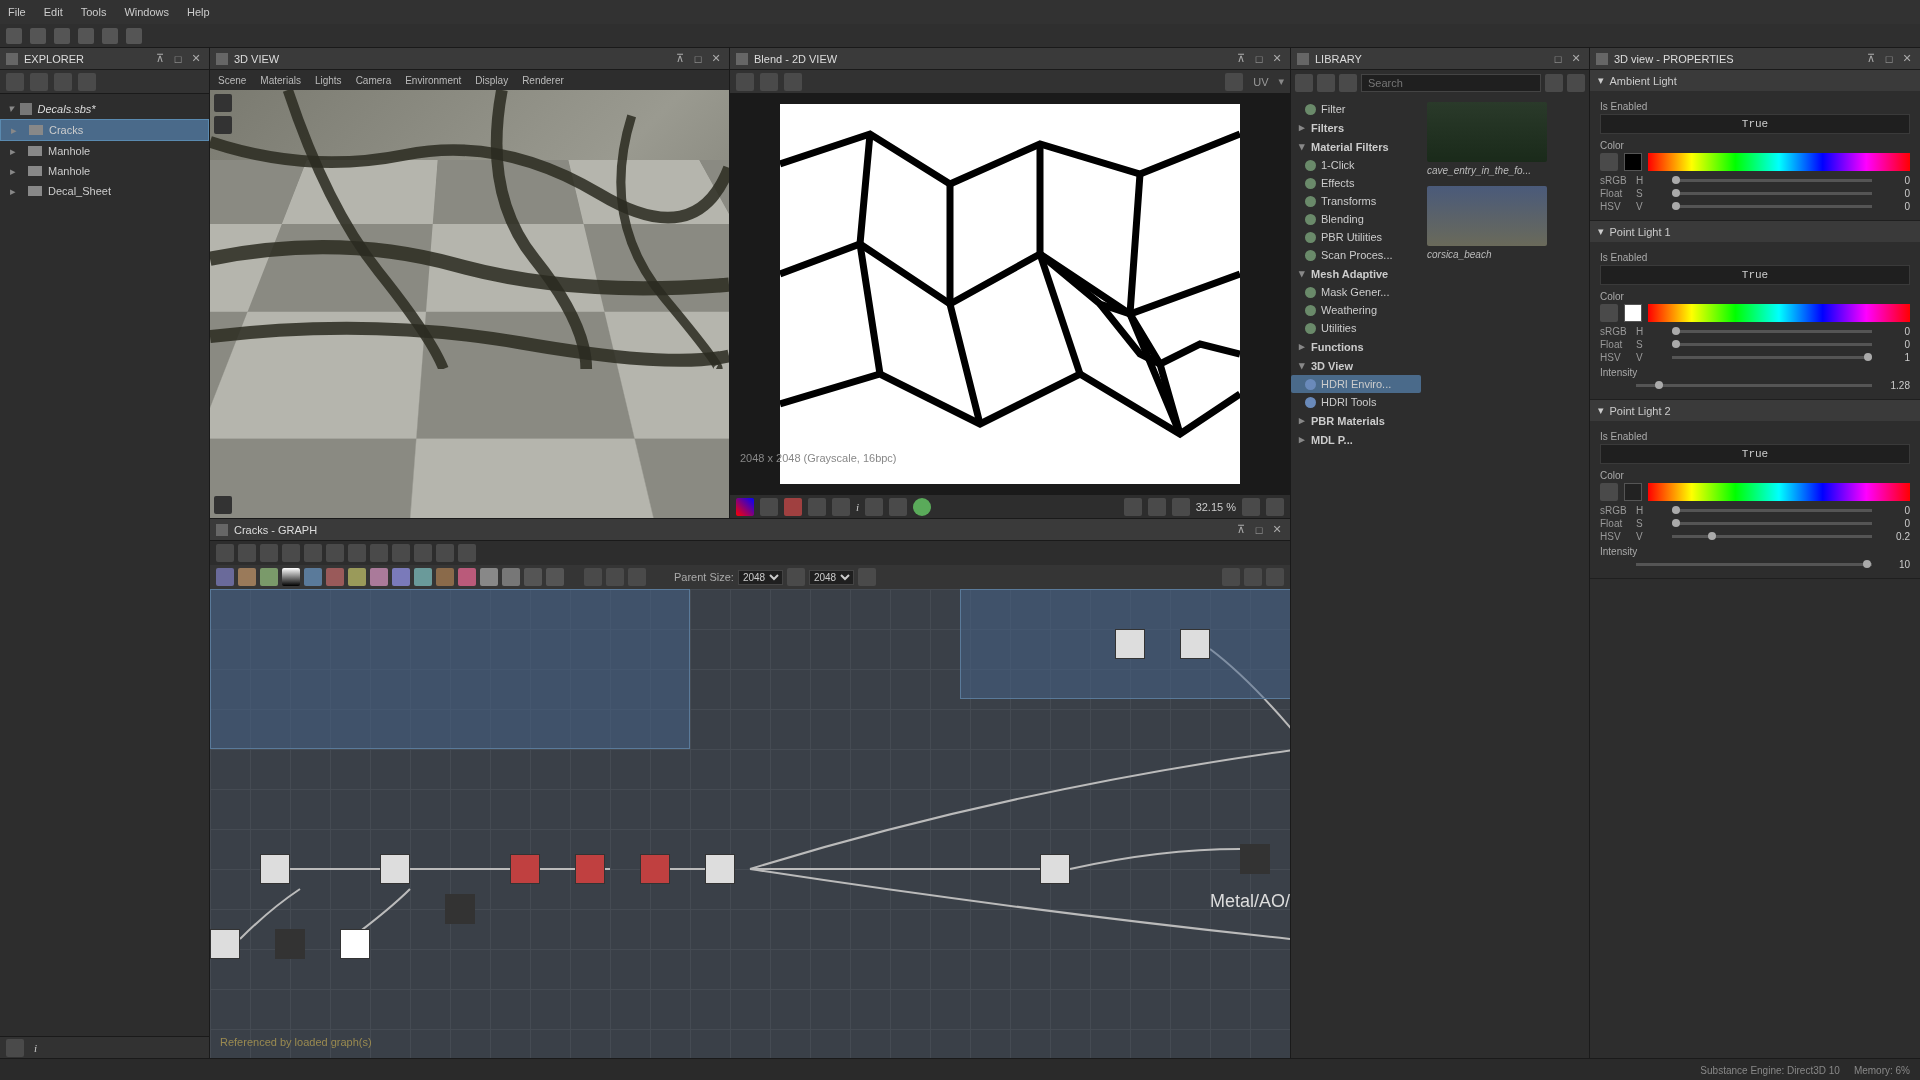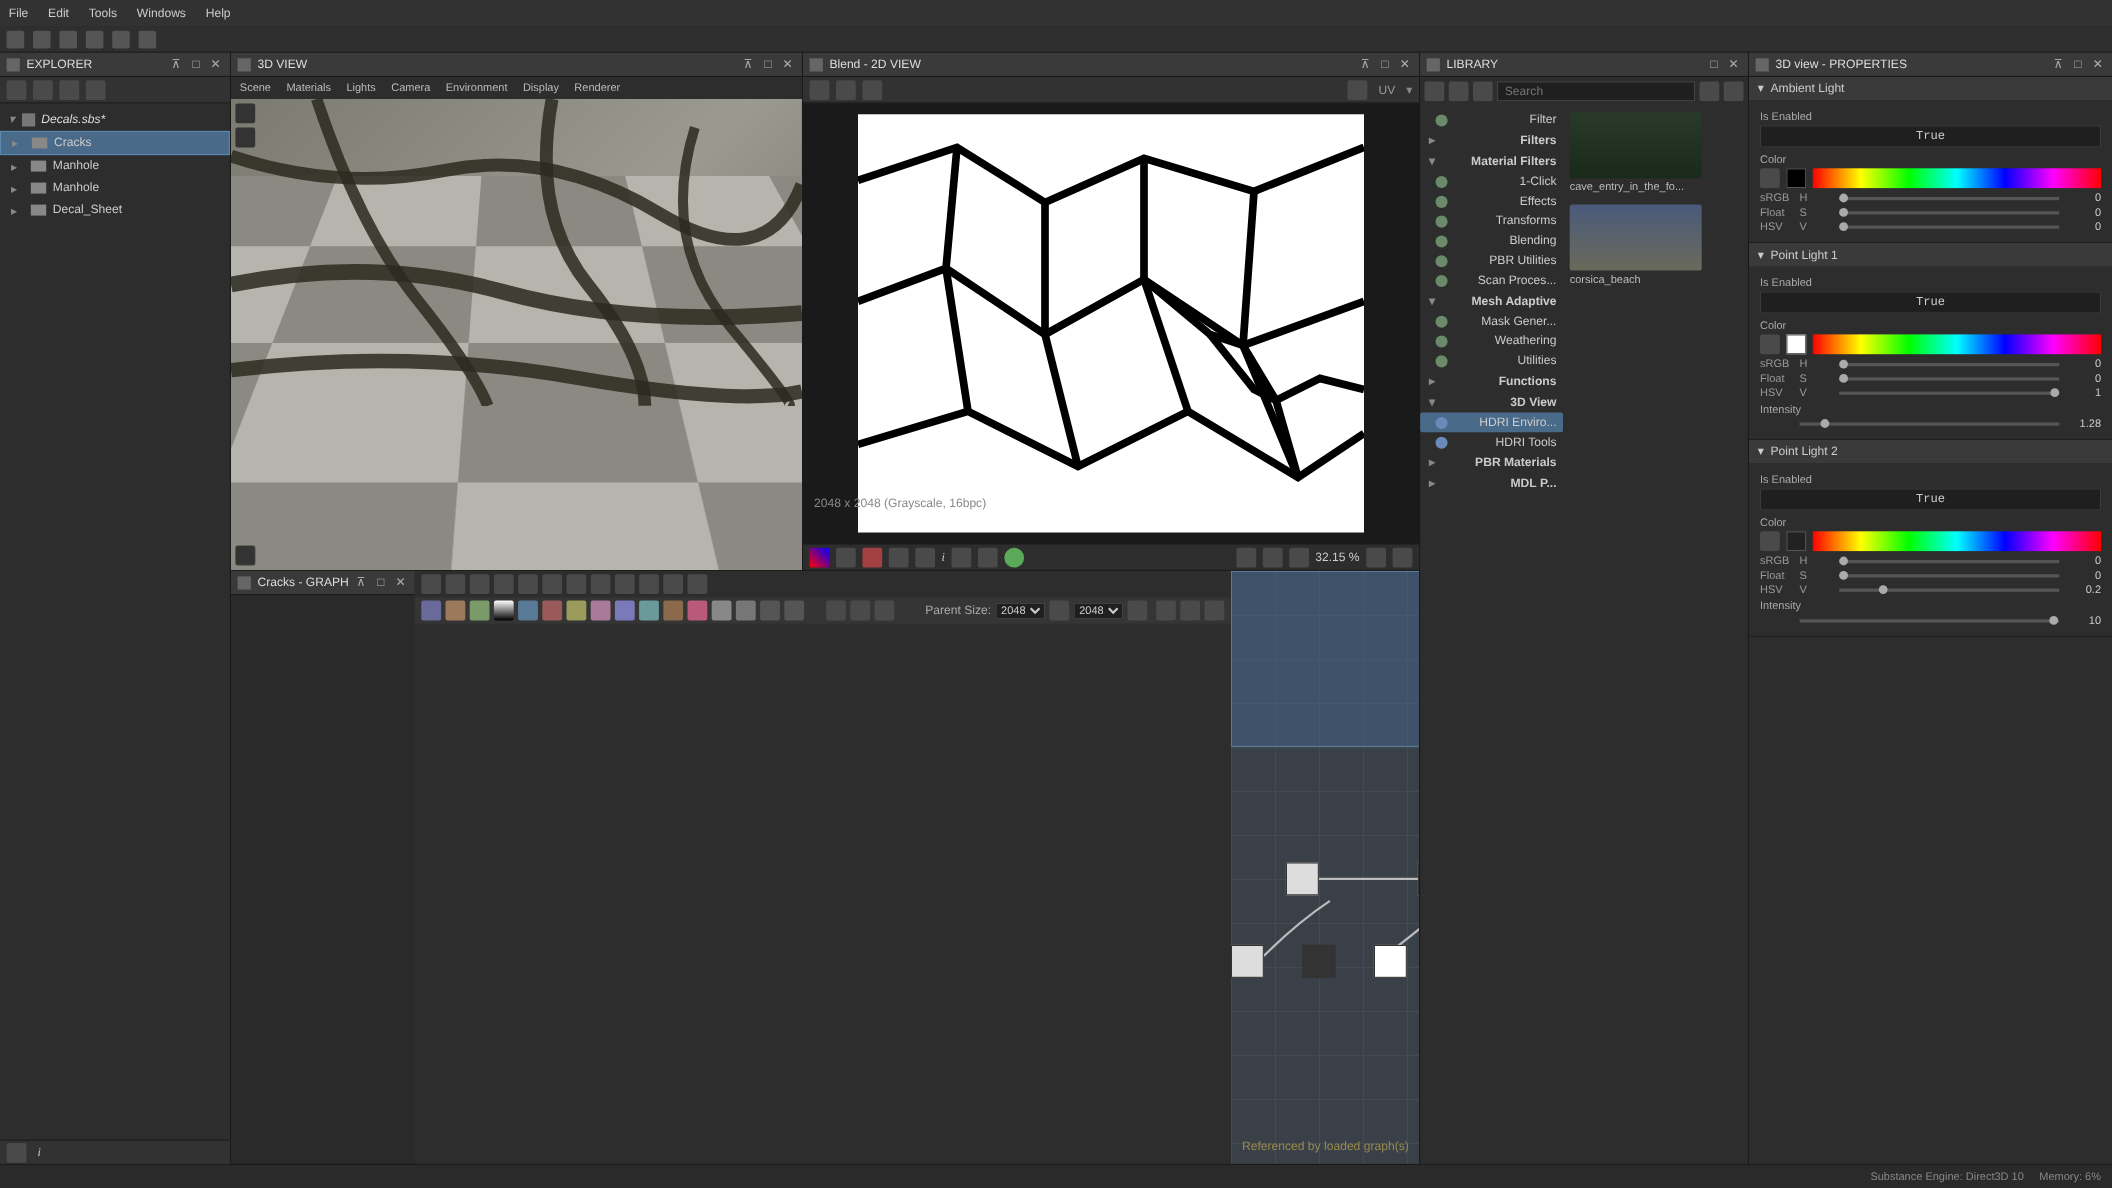--- a/index.html
+++ b/index.html
@@ -47,48 +47,48 @@
 .viewport-side-footer { position: absolute; bottom: 4px; left: 4px; }
 
 .view-2d { width: 560px; display: flex; flex-direction: column; }
 .viewport-2d { flex: 1; background: #1a1a1a; position: relative; display: flex; align-items: center; justify-content: center; overflow: hidden; }
 .voronoi { background: #fff; width: 460px; height: 380px; }
 .img-info { position: absolute; bottom: 30px; left: 10px; color: #888; font-size: 11px; }
 .view-2d-footer { height: 24px; background: #2d2d2d; display: flex; align-items: center; padding: 0 6px; gap: 6px; border-top: 1px solid #1a1a1a; }
 .view-2d-footer .spacer { flex: 1; }
 
 
-.graph-panel { flex: 1; display: flex; flex-direction: row; border-top: 1px solid #1a1a1a; }
+.graph-panel { flex: 1; display: flex; flex-direction: column; border-top: 1px solid #1a1a1a; }
 .graph-toolbar { background: #2d2d2d; display: flex; flex-direction: column; }
 .graph-tools-row { height: 24px; display: flex; align-items: center; padding: 0 6px; gap: 4px; }
 .graph-canvas { flex: 1; background: #3a4048; background-image:
   linear-gradient(#454b53 1px, transparent 1px),
   linear-gradient(90deg, #454b53 1px, transparent 1px);
   background-size: 40px 40px; position: relative; overflow: hidden; }
 .node { position: absolute; width: 30px; height: 30px; background: #ddd; border: 1px solid #333; }
 .node.dark { background: #333; }
 .node-frame { position: absolute; background: rgba(70,100,140,0.5); border: 1px solid #5a7a9a; }
 .node-label { position: absolute; color: #ddd; font-size: 18px; }
 .graph-hint { position: absolute; bottom: 10px; left: 10px; color: #9a8a50; font-size: 11px; }
 .wire { stroke: #bbb; stroke-width: 2; fill: none; }
 
 
 .library { width: 300px; background: #2d2d2d; display: flex; flex-direction: column; border-left: 1px solid #1a1a1a; border-right: 1px solid #1a1a1a; }
 .library-body { flex: 1; display: flex; }
 .library-tree { width: 130px; overflow: auto; font-size: 11px; padding: 4px 0; }
-.lib-item { padding: 3px 6px 3px 14px; cursor: pointer; display: flex; align-items: center; gap: 5px; color: #ccc; justify-content: space-between; }
+.lib-item { padding: 3px 6px 3px 14px; cursor: pointer; display: flex; align-items: center; gap: 5px; color: #ccc; }
 .lib-item.bold { font-weight: bold; padding-left: 8px; }
 .lib-item.selected { background: #4a6a8a; border-radius: 2px; }
 .lib-item .caret { width: 7px; color: #888; }
 .lib-item .li-icon { width: 11px; height: 11px; border-radius: 50%; background: #6a8a6a; flex-shrink: 0; }
 .library-thumbs { flex: 1; padding: 6px; overflow: auto; }
 .thumb { width: 120px; margin-bottom: 10px; }
 .thumb-img { width: 120px; height: 60px; background: linear-gradient(#6a7a5a, #3a4a3a); border-radius: 2px; }
 .thumb-img.selected { outline: 2px solid #5a8ab0; }
-.thumb-label { font-size: 10px; color: #bbb; margin-top: 3px; word-break: break-all; }
+.thumb-label { font-size: 10px; color: #bbb; margin-top: 3px; word-break: break-all; font-style: italic; }
 .search-row { display: flex; padding: 4px; gap: 4px; }
 .search-input { flex: 1; background: #1f1f1f; border: 1px solid #444; color: #ccc; padding: 2px 6px; font-size: 11px; }
 
 
 .properties { width: 330px; background: #2d2d2d; display: flex; flex-direction: column; }
 .props-body { flex: 1; overflow: auto; padding: 0; }
 .prop-section { border-bottom: 1px solid #1f1f1f; }
 .prop-section-head { background: #3a3a3a; padding: 4px 8px; font-size: 11px; display: flex; align-items: center; gap: 6px; cursor: pointer; }
 .prop-section-body { padding: 6px 10px; }
 .prop-label { font-size: 10px; color: #aaa; margin: 4px 0 2px; }

